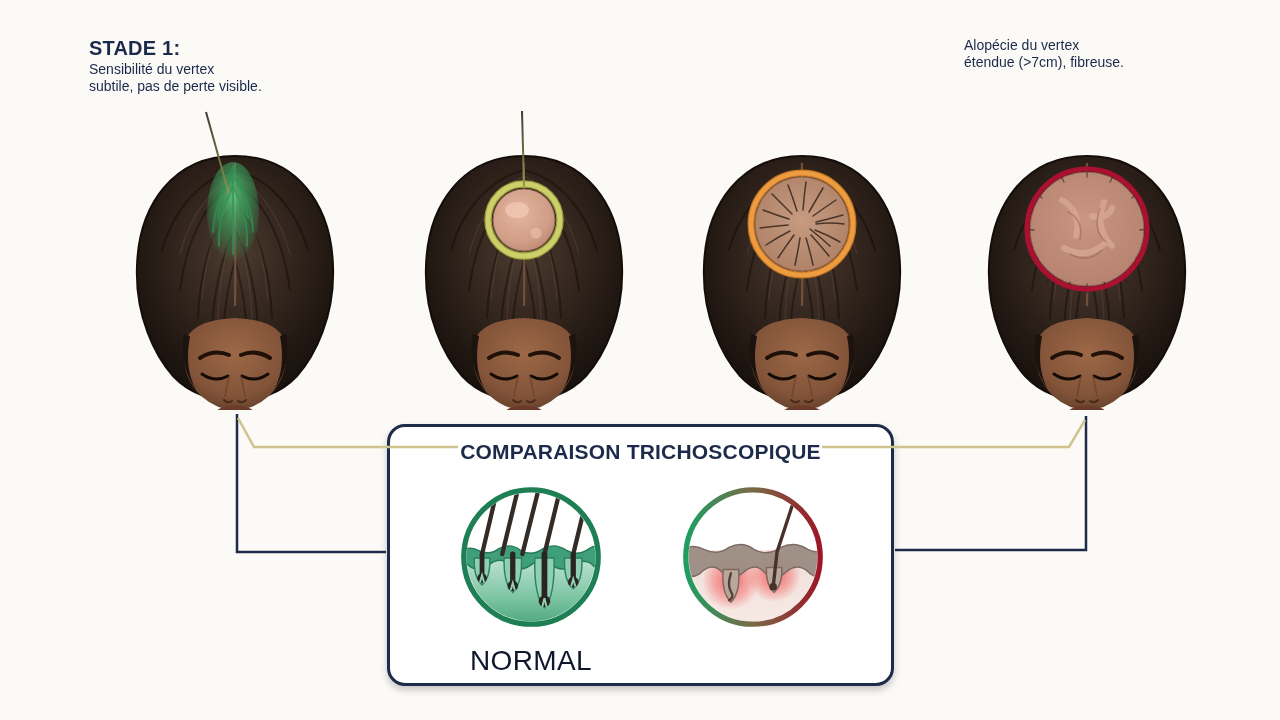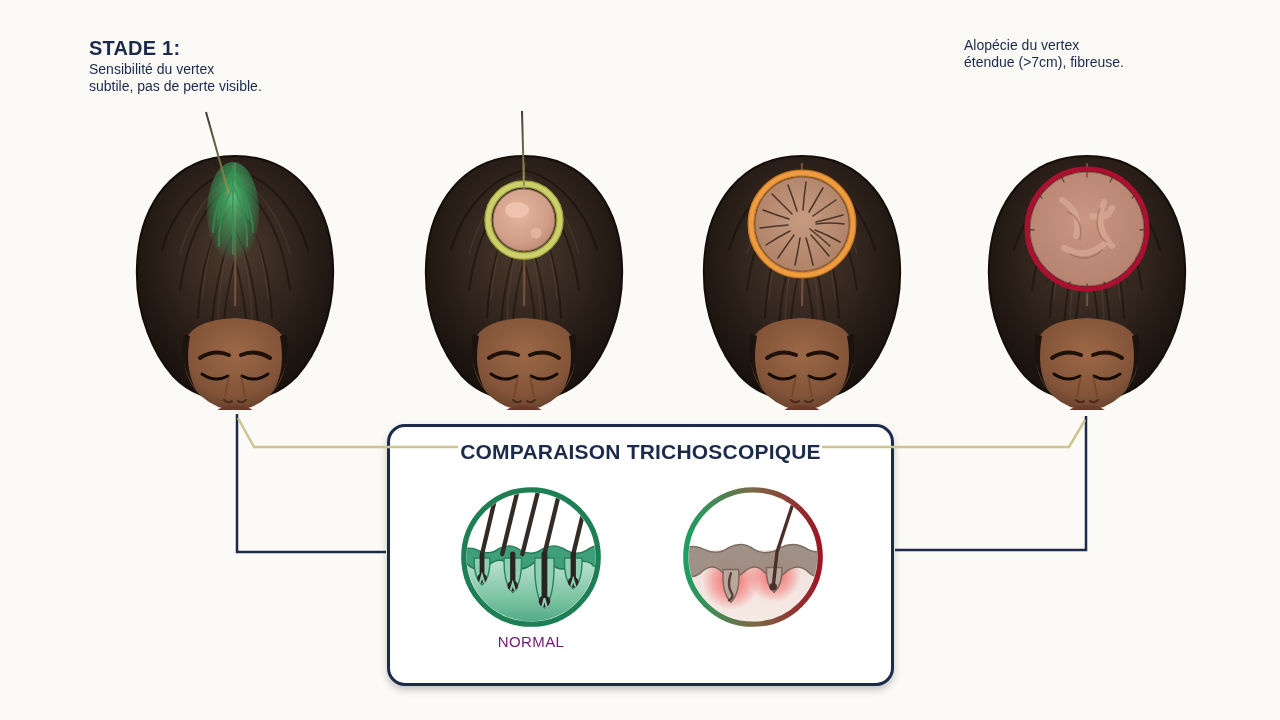--- a/index.html
+++ b/index.html
@@ -21,22 +21,22 @@
     z-index:10;
   }
   .compare-title{
     position:absolute;left:0;top:13px;width:100%;text-align:center;
     font-weight:bold;font-size:21px;letter-spacing:.2px;color:#1c2b4a;
   }
   .scope-circle{position:absolute;width:144px;height:144px;top:58px;}
   .scope-circle.normal{left:69px;}
   .scope-circle.patho{left:291px;}
   .scope-label{
-    position:absolute;top:206px;width:200px;text-align:center;
-    font-size:15px;letter-spacing:.4px;color:#701a75;
+    position:absolute;top:218px;width:200px;text-align:center;
+    font-size:28px;letter-spacing:.4px;color:#0f172a;
   }
   .scope-label.normal{left:41px;}
   .scope-label.patho{left:263px;}
 </style>
 </head>
 <body>
 
 <svg width="0" height="0" style="position:absolute" aria-hidden="true">
   <defs>
     <radialGradient id="hairG" cx="50%" cy="40%" r="64%">

